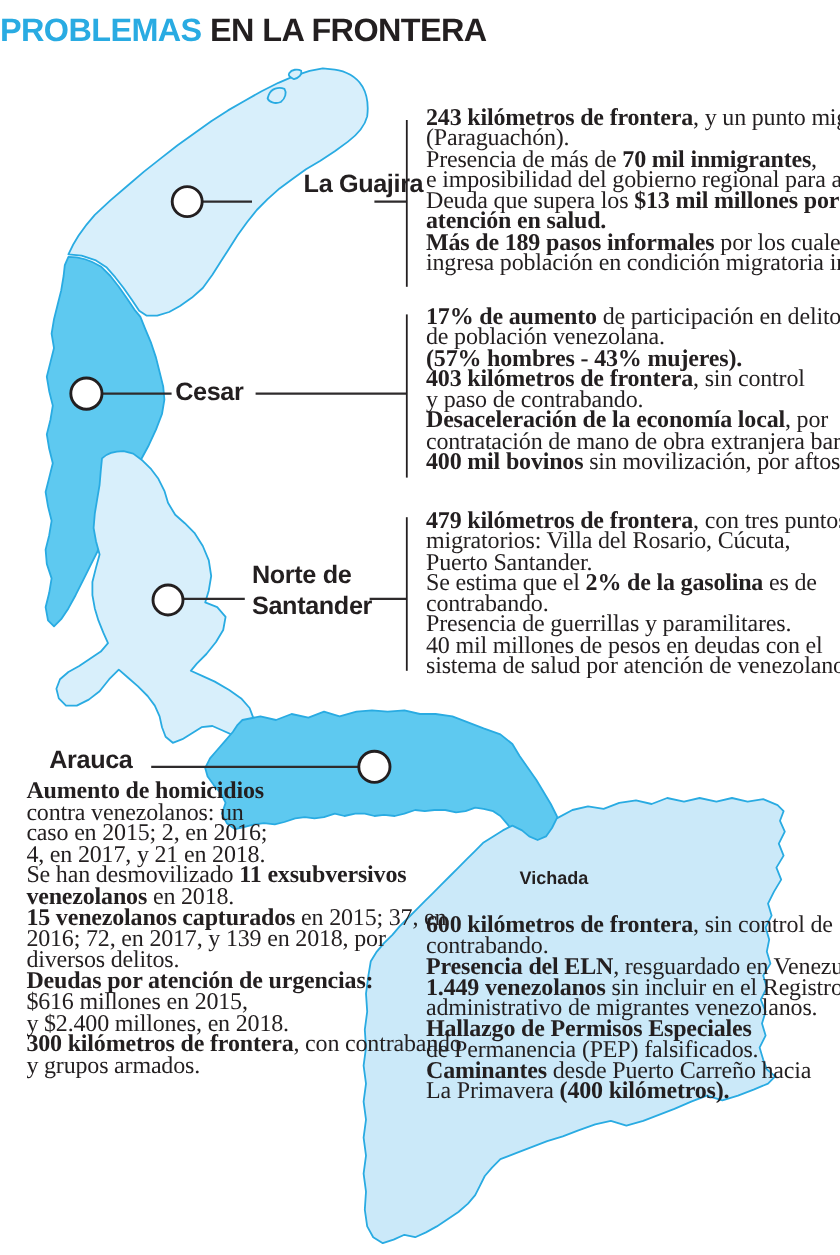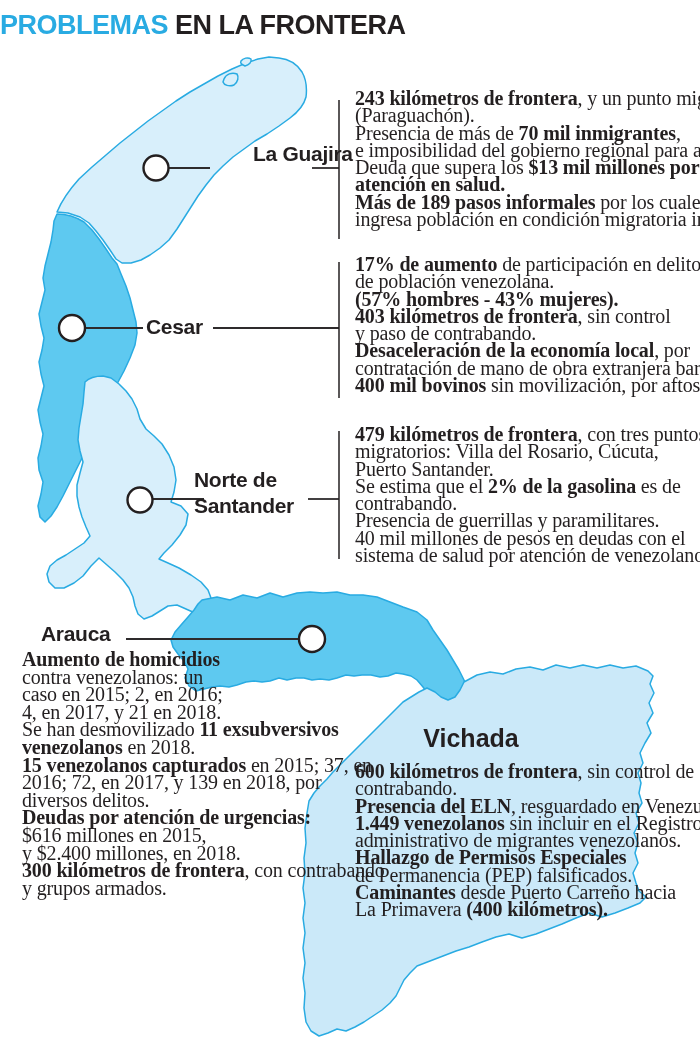--- a/index.html
+++ b/index.html
@@ -15,22 +15,22 @@
   .marker{fill:#ffffff;stroke:#231F20;stroke-width:2.4;}
   .title{position:absolute;left:0;top:10px;width:700px;text-align:left;
          font-size:27px;font-weight:bold;letter-spacing:-0.5px;white-space:nowrap;}
   .title .hl{color:#29ABE2;}
   .title .rest{color:#231F20;font-weight:bold;}
   .dept-label{position:absolute;font-size:21px;font-weight:bold;letter-spacing:-0.3px;
               line-height:26px;white-space:nowrap;}
   .facts{position:absolute;font-size:20px;line-height:17.3px;letter-spacing:-0.15px;
          white-space:nowrap;font-family:Liberation Serif, serif;}
   .facts b{font-weight:bold;}
-  .vichada-title{position:absolute;left:396px;top:724px;width:150px;text-align:center;
-                 font-size:25px;font-weight:bold;white-space:nowrap;}
+  .vichada-title{position:absolute;left:433px;top:724px;width:150px;
+                 font-size:15px;font-weight:bold;white-space:nowrap;}
 </style>
 </head>
 <body>
 
 <div class="stage">
 
   <svg class="map" width="700" height="1046" viewBox="0 0 700 1046">
 
     <path class="region fill-light" d="M57,212 C62,200 70,189 79,179 L92,167 106,155 120,143 134,132 148,121 162,111 176,101 190,92 204,84 218,76 232,69 246,63 258,59 269,57 279,58
          C288,59 297,64 302,72 C306,79 307,89 306,97 C304,105 298,112 290,118
@@ -67,21 +67,21 @@
     <g>
       <line class="leader" x1="126" y1="639" x2="299" y2="639"></line>
       <circle class="marker" cx="312" cy="639" r="13"></circle>
     </g>
   </svg>
 
   <div class="title"><span class="hl">PROBLEMAS</span><span class="rest"> EN LA FRONTERA</span></div>
 
   <div class="dept-label" style="left:213px;top:141px;margin-left:40px;">La Guajira</div>
   <div class="dept-label" style="left:146px;top:314px;">Cesar</div>
-  <div class="dept-label" style="left:194px;top:467px;">Norte de<br>Santander</div>
+  <div class="dept-label" style="left:210px;top:467px;">Norte de<br>Santander</div>
   <div class="dept-label" style="left:41px;top:621px;">Arauca</div>
   <div class="vichada-title">Vichada</div>
 
   <div class="facts" style="left:355px;top:90px;"><b>243 kilómetros de frontera</b>, y un punto migratorio<br>(Paraguachón).<br>Presencia de más de <b>70 mil inmigrantes</b>,<br>e imposibilidad del gobierno regional para asumirlos.<br>Deuda que supera los <b>$13 mil millones por</b><br><b>atención en salud.</b><br><b>Más de 189 pasos informales</b> por los cuales<br>ingresa población en condición migratoria irregular.</div>
   <div class="facts" style="left:355px;top:256px;"><b>17% de aumento</b> de participación en delitos<br>de población venezolana.<br><b>(57% hombres - 43% mujeres).</b><br><b>403 kilómetros de frontera</b>, sin control<br>y paso de contrabando.<br><b>Desaceleración de la economía local</b>, por<br>contratación de mano de obra extranjera barata.<br><b>400 mil bovinos</b> sin movilización, por aftosa.</div>
   <div class="facts" style="left:355px;top:426px;"><b>479 kilómetros de frontera</b>, con tres puntos<br>migratorios: Villa del Rosario, Cúcuta,<br>Puerto Santander.<br>Se estima que el <b>2% de la gasolina</b> es de<br>contrabando.<br>Presencia de guerrillas y paramilitares.<br>40 mil millones de pesos en deudas con el<br>sistema de salud por atención de venezolanos.</div>
   <div class="facts" style="left:22px;top:651px;line-height:17.6px;"><b>Aumento de homicidios</b><br>contra venezolanos: un<br>caso en 2015; 2, en 2016;<br>4, en 2017, y 21 en 2018.<br>Se han desmovilizado <b>11 exsubversivos</b><br><b>venezolanos</b> en 2018.<br><b>15 venezolanos capturados</b> en 2015; 37, en<br>2016; 72, en 2017, y 139 en 2018, por<br>diversos delitos.<br><b>Deudas por atención de urgencias:</b><br>$616 millones en 2015,<br>y $2.400 millones, en 2018.<br><b>300 kilómetros de frontera</b>, con contrabando<br>y grupos armados.</div>
   <div class="facts" style="left:355px;top:763px;"><b>600 kilómetros de frontera</b>, sin control de<br>contrabando.<br><b>Presencia del ELN</b>, resguardado en Venezuela.<br><b>1.449 venezolanos</b> sin incluir en el Registro<br>administrativo de migrantes venezolanos.<br><b>Hallazgo de Permisos Especiales</b><br>de Permanencia (PEP) falsificados.<br><b>Caminantes</b> desde Puerto Carreño hacia<br>La Primavera <b>(400 kilómetros).</b></div>
 
 </div>

